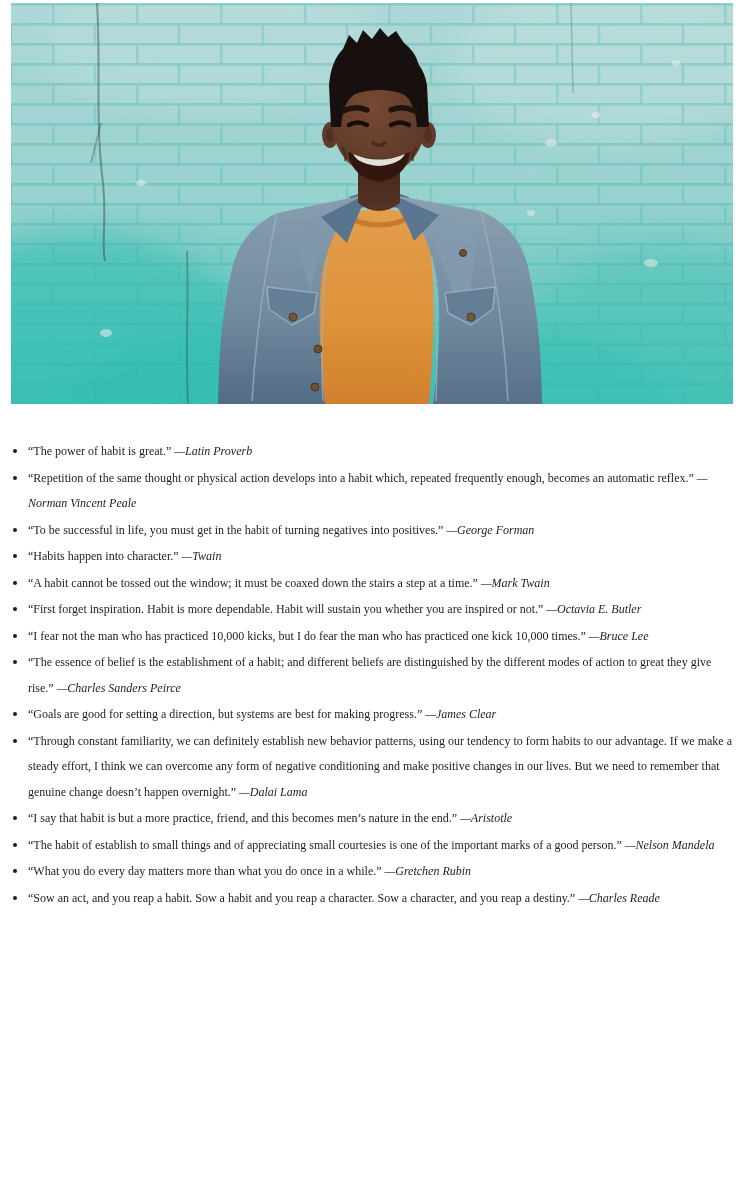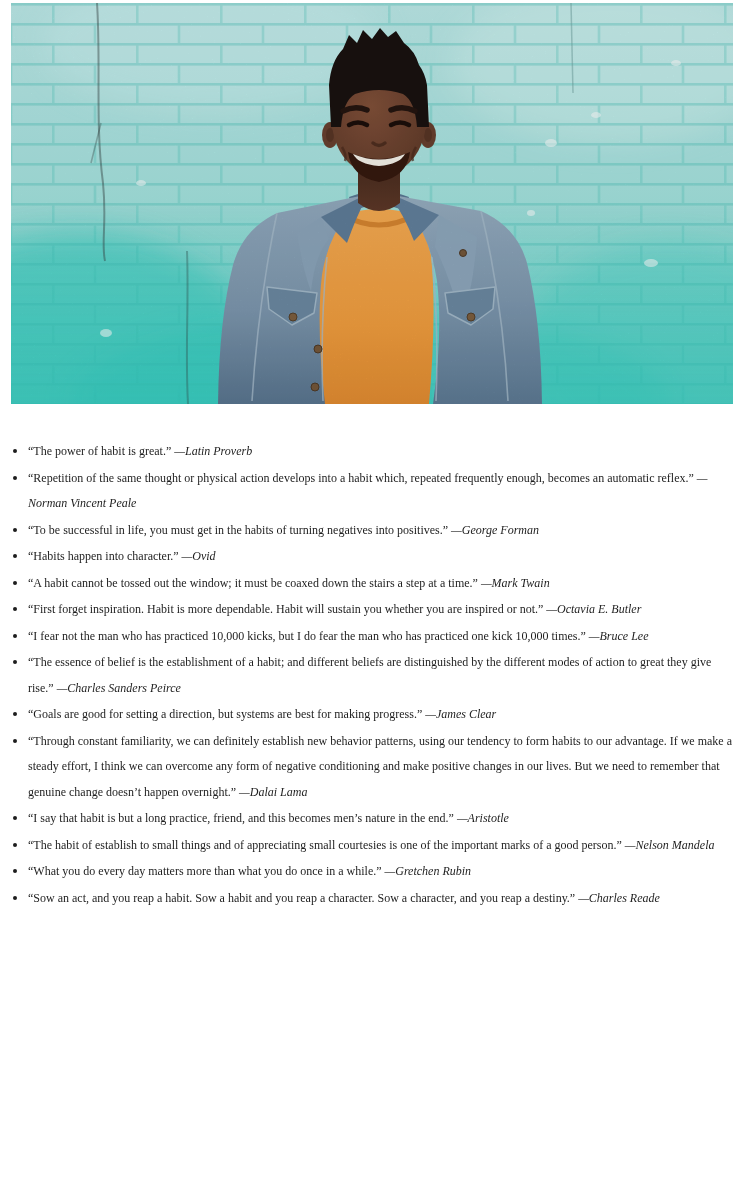--- a/index.html
+++ b/index.html
@@ -166,27 +166,27 @@
         </g>
       </g>
 
       <rect width="722" height="401" fill="#000" filter="url(#grain)" opacity="0.07"></rect>
     </svg>
   </figure>
 
   <ul class="quotes">
     <li class="quote"><span class="qt">“The power of habit is great.”</span> <span class="attr">—Latin Proverb</span></li>
     <li class="quote"><span class="qt">“Repetition of the same thought or physical action develops into a habit which, repeated frequently enough, becomes an automatic reflex.”</span> <span class="attr">—Norman Vincent Peale</span></li>
-    <li class="quote"><span class="qt">“To be successful in life, you must get in the habits of turning negatives into positives.”</span> <span class="attr">—George Forman</span></li>
-    <li class="quote"><span class="qt">“Habits happen into character.”</span> <span class="attr">—Ovid</span></li>
+    <li class="quote"><span class="qt">“To be successful in life, you must get in the habit of turning negatives into positives.”</span> <span class="attr">—George Forman</span></li>
+    <li class="quote"><span class="qt">“Habits happen into character.”</span> <span class="attr">—Twain</span></li>
     <li class="quote"><span class="qt">“A habit cannot be tossed out the window; it must be coaxed down the stairs a step at a time.”</span> <span class="attr">—Mark Twain</span></li>
     <li class="quote"><span class="qt">“First forget inspiration. Habit is more dependable. Habit will sustain you whether you are inspired or not.”</span> <span class="attr">—Octavia E. Butler</span></li>
     <li class="quote"><span class="qt">“I fear not the man who has practiced 10,000 kicks, but I do fear the man who has practiced one kick 10,000 times.”</span> <span class="attr">—Bruce Lee</span></li>
     <li class="quote"><span class="qt">“The essence of belief is the establishment of a habit; and different beliefs are distinguished by the different modes of action to great they give rise.”</span> <span class="attr">—Charles Sanders Peirce</span></li>
     <li class="quote"><span class="qt">“Goals are good for setting a direction, but systems are best for making progress.”</span> <span class="attr">—James Clear</span></li>
     <li class="quote"><span class="qt">“Through constant familiarity, we can definitely establish new behavior patterns, using our tendency to form habits to our advantage. If we make a steady effort, I think we can overcome any form of negative conditioning and make positive changes in our lives. But we need to remember that genuine change doesn’t happen overnight.”</span> <span class="attr">—Dalai Lama</span></li>
-    <li class="quote"><span class="qt">“I say that habit is but a long practice, friend, and this becomes men’s nature in the end.”</span> <span class="attr">—Aristotle</span></li>
+    <li class="quote"><span class="qt">“I say that habit is but a more practice, friend, and this becomes men’s nature in the end.”</span> <span class="attr">—Aristotle</span></li>
     <li class="quote"><span class="qt">“The habit of establish to small things and of appreciating small courtesies is one of the important marks of a good person.”</span> <span class="attr">—Nelson Mandela</span></li>
     <li class="quote"><span class="qt">“What you do every day matters more than what you do once in a while.”</span> <span class="attr">—Gretchen Rubin</span></li>
     <li class="quote"><span class="qt">“Sow an act, and you reap a habit. Sow a habit and you reap a character. Sow a character, and you reap a destiny.”</span> <span class="attr">—Charles Reade</span></li>
   </ul>
 
 </main>
 
 </body></html>

